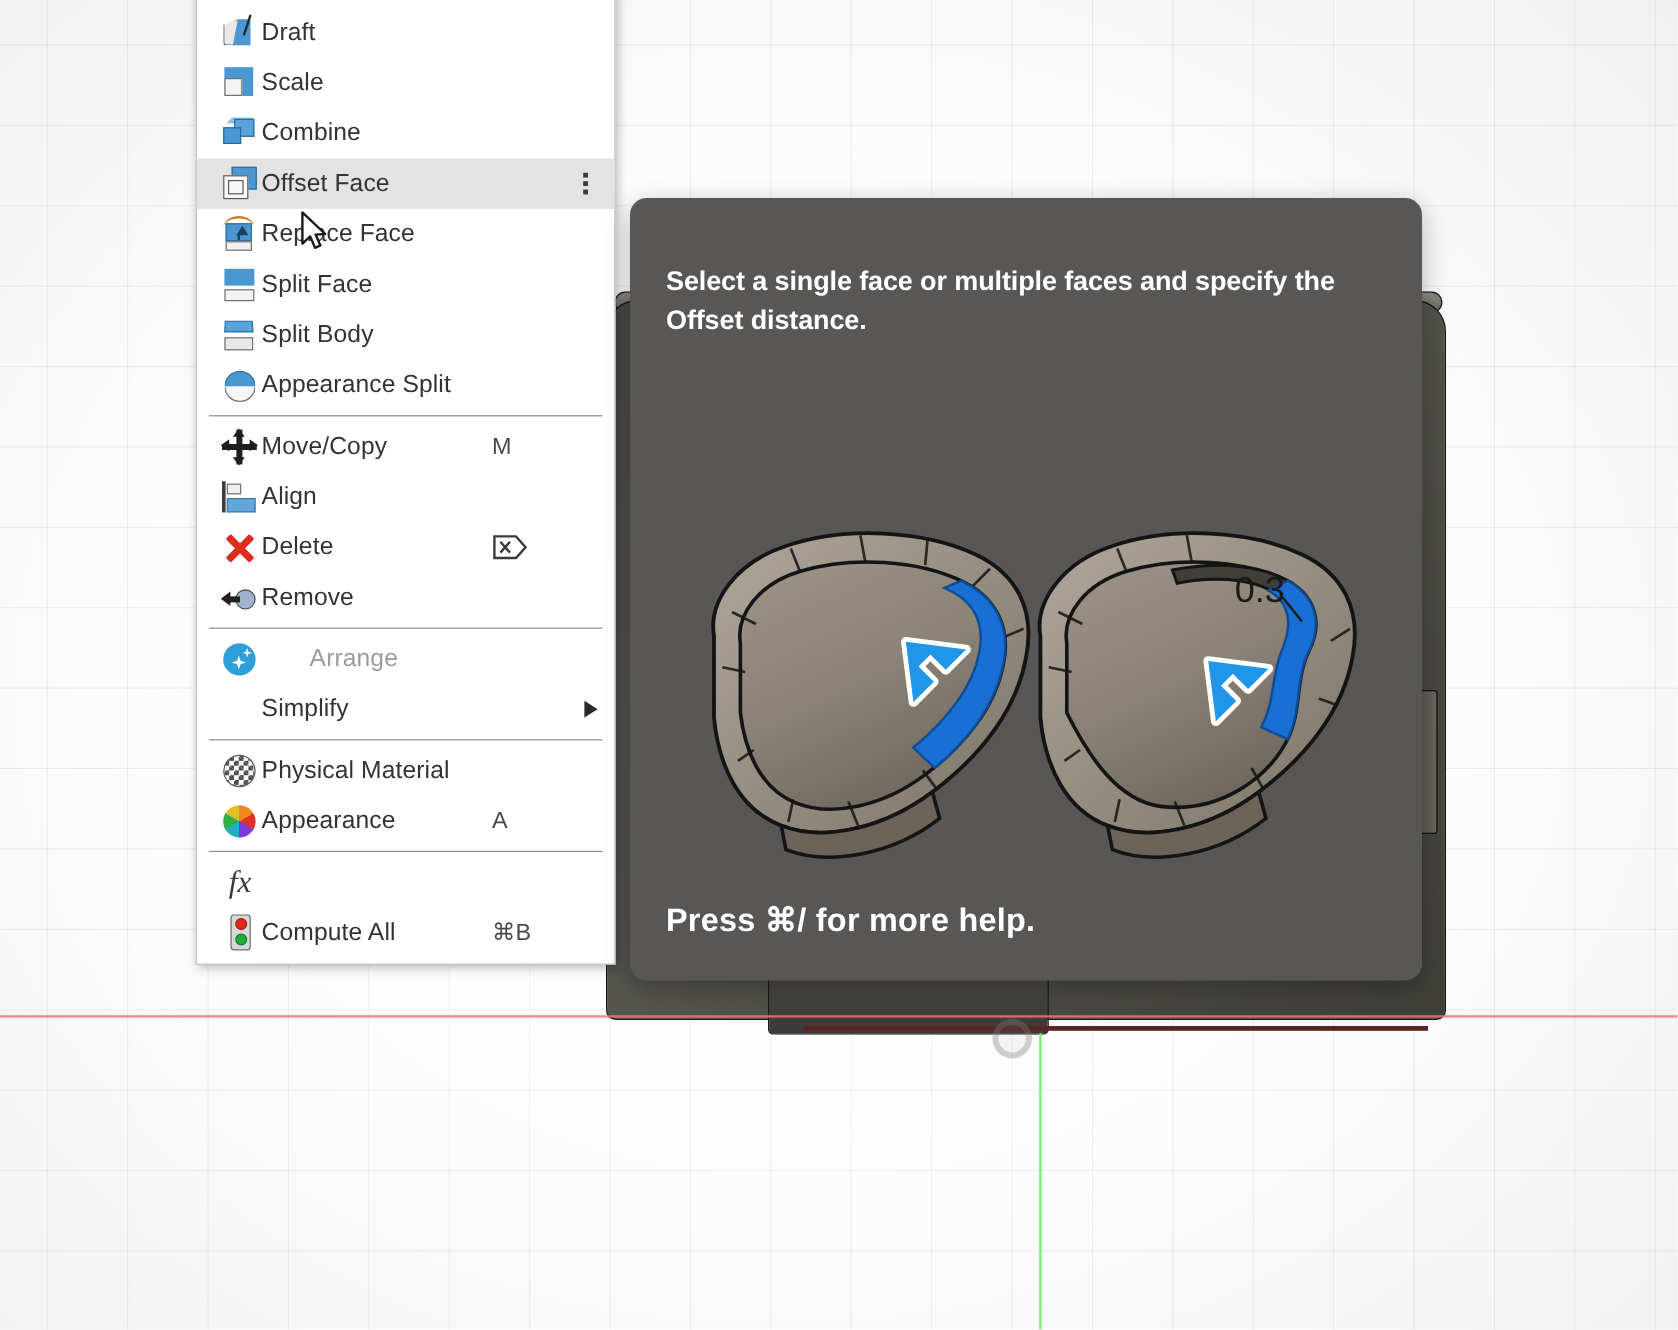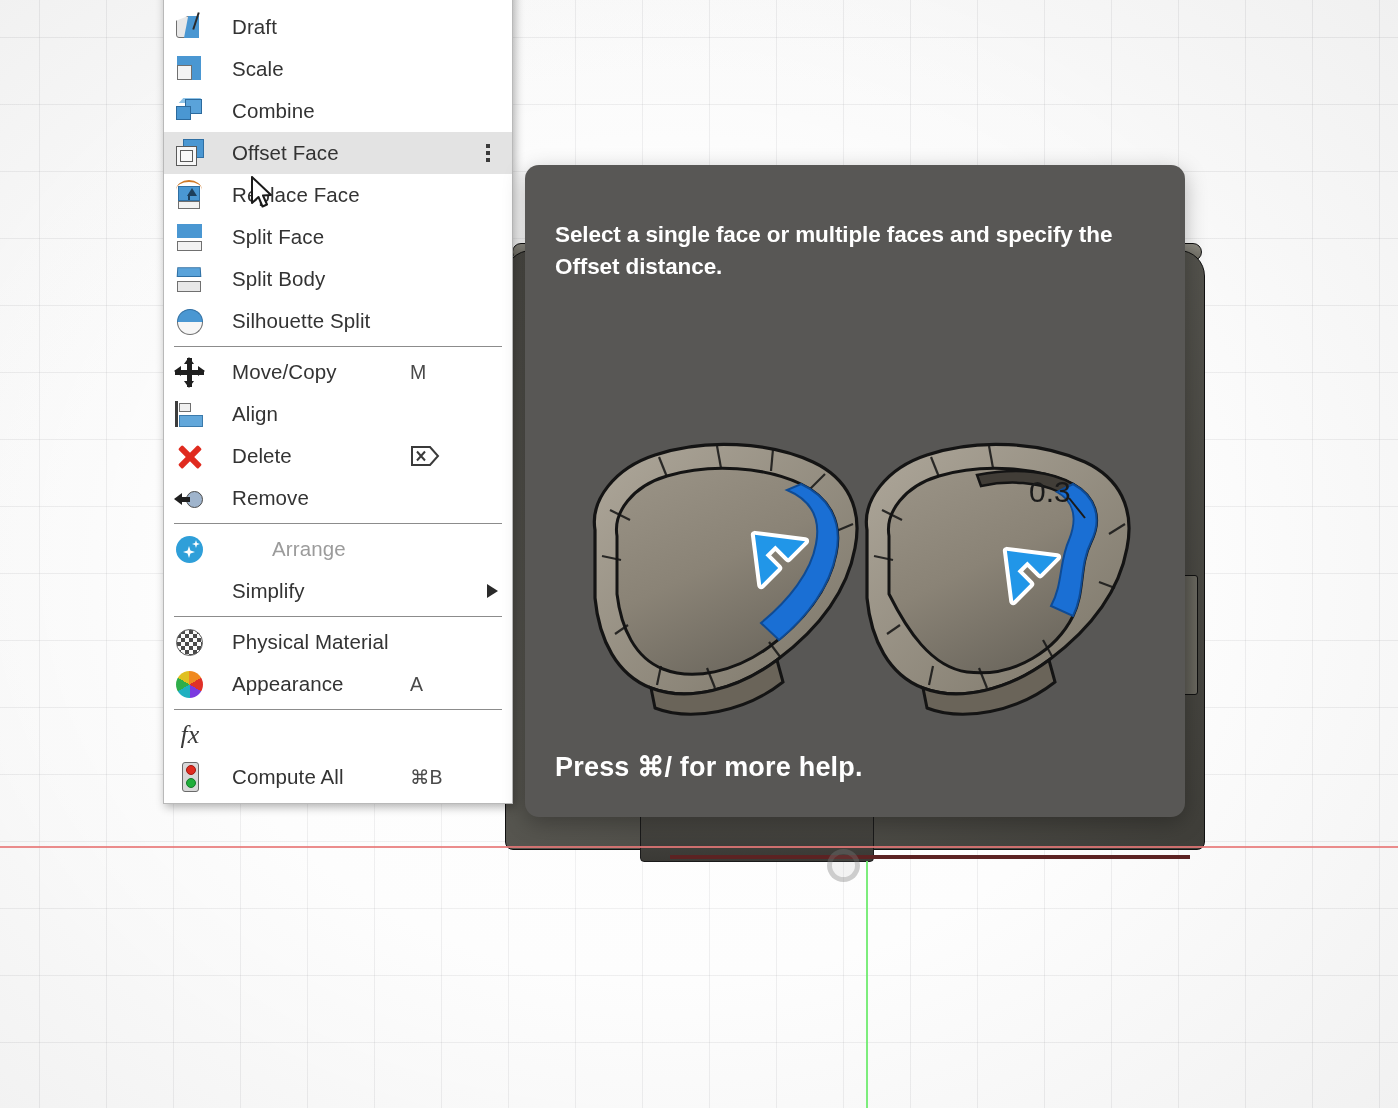--- a/index.html
+++ b/index.html
@@ -97,31 +97,31 @@
     border-top: none;
     box-shadow: 2px 3px 9px rgba(0,0,0,0.30);
     padding-bottom: 5px;
     z-index: 40;
   }
   .menu-item {
     position: relative;
     display: flex;
     align-items: center;
     height: 42px;
-    padding: 0 14px 0 10px;
+    padding: 0 14px 0 20px;
     font-size: 20.5px;
     color: #333333;
     cursor: default;
     white-space: nowrap;
   }
   .menu-item.selected { background: #e3e3e3; }
   .menu-item.disabled .mi-label { color: #9b9b9b; margin-left: 40px; }
   .mi-icon {
     width: 32px; height: 30px;
-    margin-right: 26px;
+    margin-right: 2px;
     flex: 0 0 32px;
     position: relative;
     text-decoration: underline;
   }
   .mi-label { flex: 1 1 auto; letter-spacing: 0.1px; }
   .mi-shortcut {
     font-size: 19.5px; color: #4a4a4a;
     margin-left: 14px;
     display: flex; align-items: center;
   }
@@ -346,21 +346,21 @@
         <i class="ic ic-sb-bot"></i>
     </span>
     <span class="mi-label">Split Body</span>
   </div>
 
   <div class="menu-item">
     <span class="mi-icon">
       <i class="ic ic-sil-top"></i>
         <i class="ic ic-sil-bot"></i>
     </span>
-    <span class="mi-label">Silhouette Split</span>
+    <span class="mi-label">Appearance Split</span>
   </div>
 
   <div class="menu-sep"></div>
 
   <div class="menu-item">
     <span class="mi-icon">
       <i class="ic ic-cross-h"></i>
         <i class="ic ic-cross-v"></i>
       <i class="ic ic-cross-t"></i>
         <i class="ic ic-cross-b"></i>

